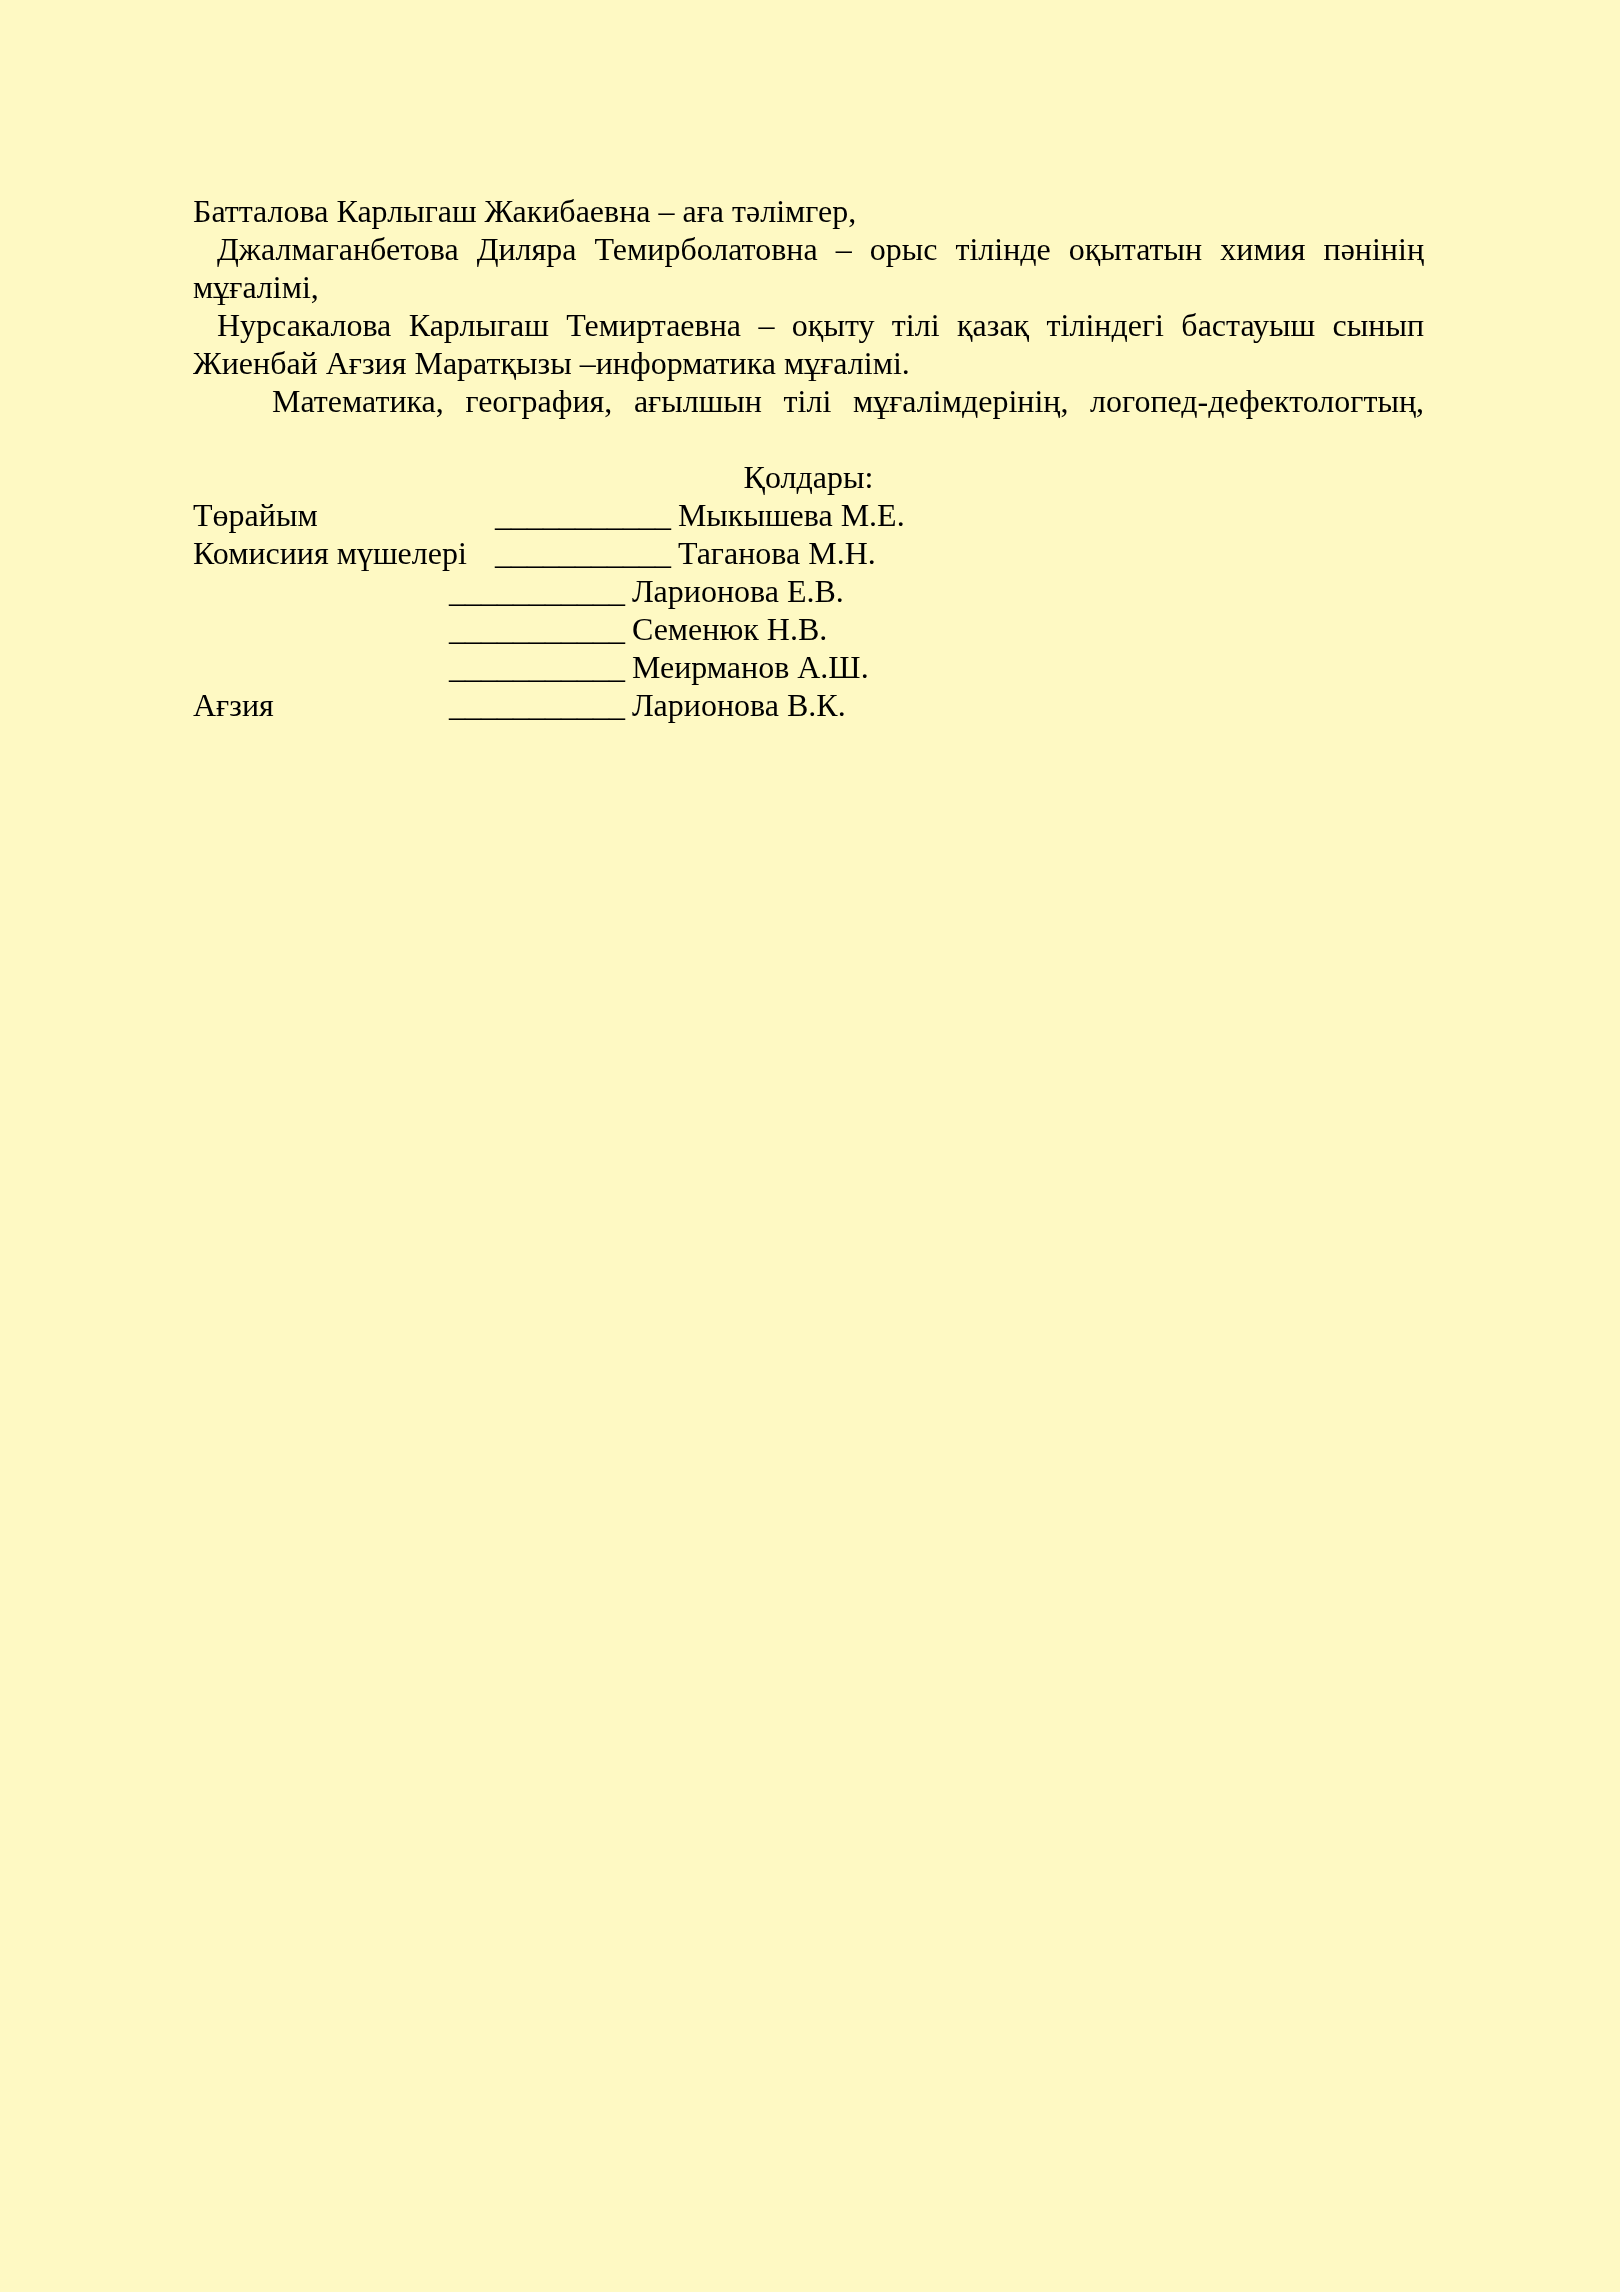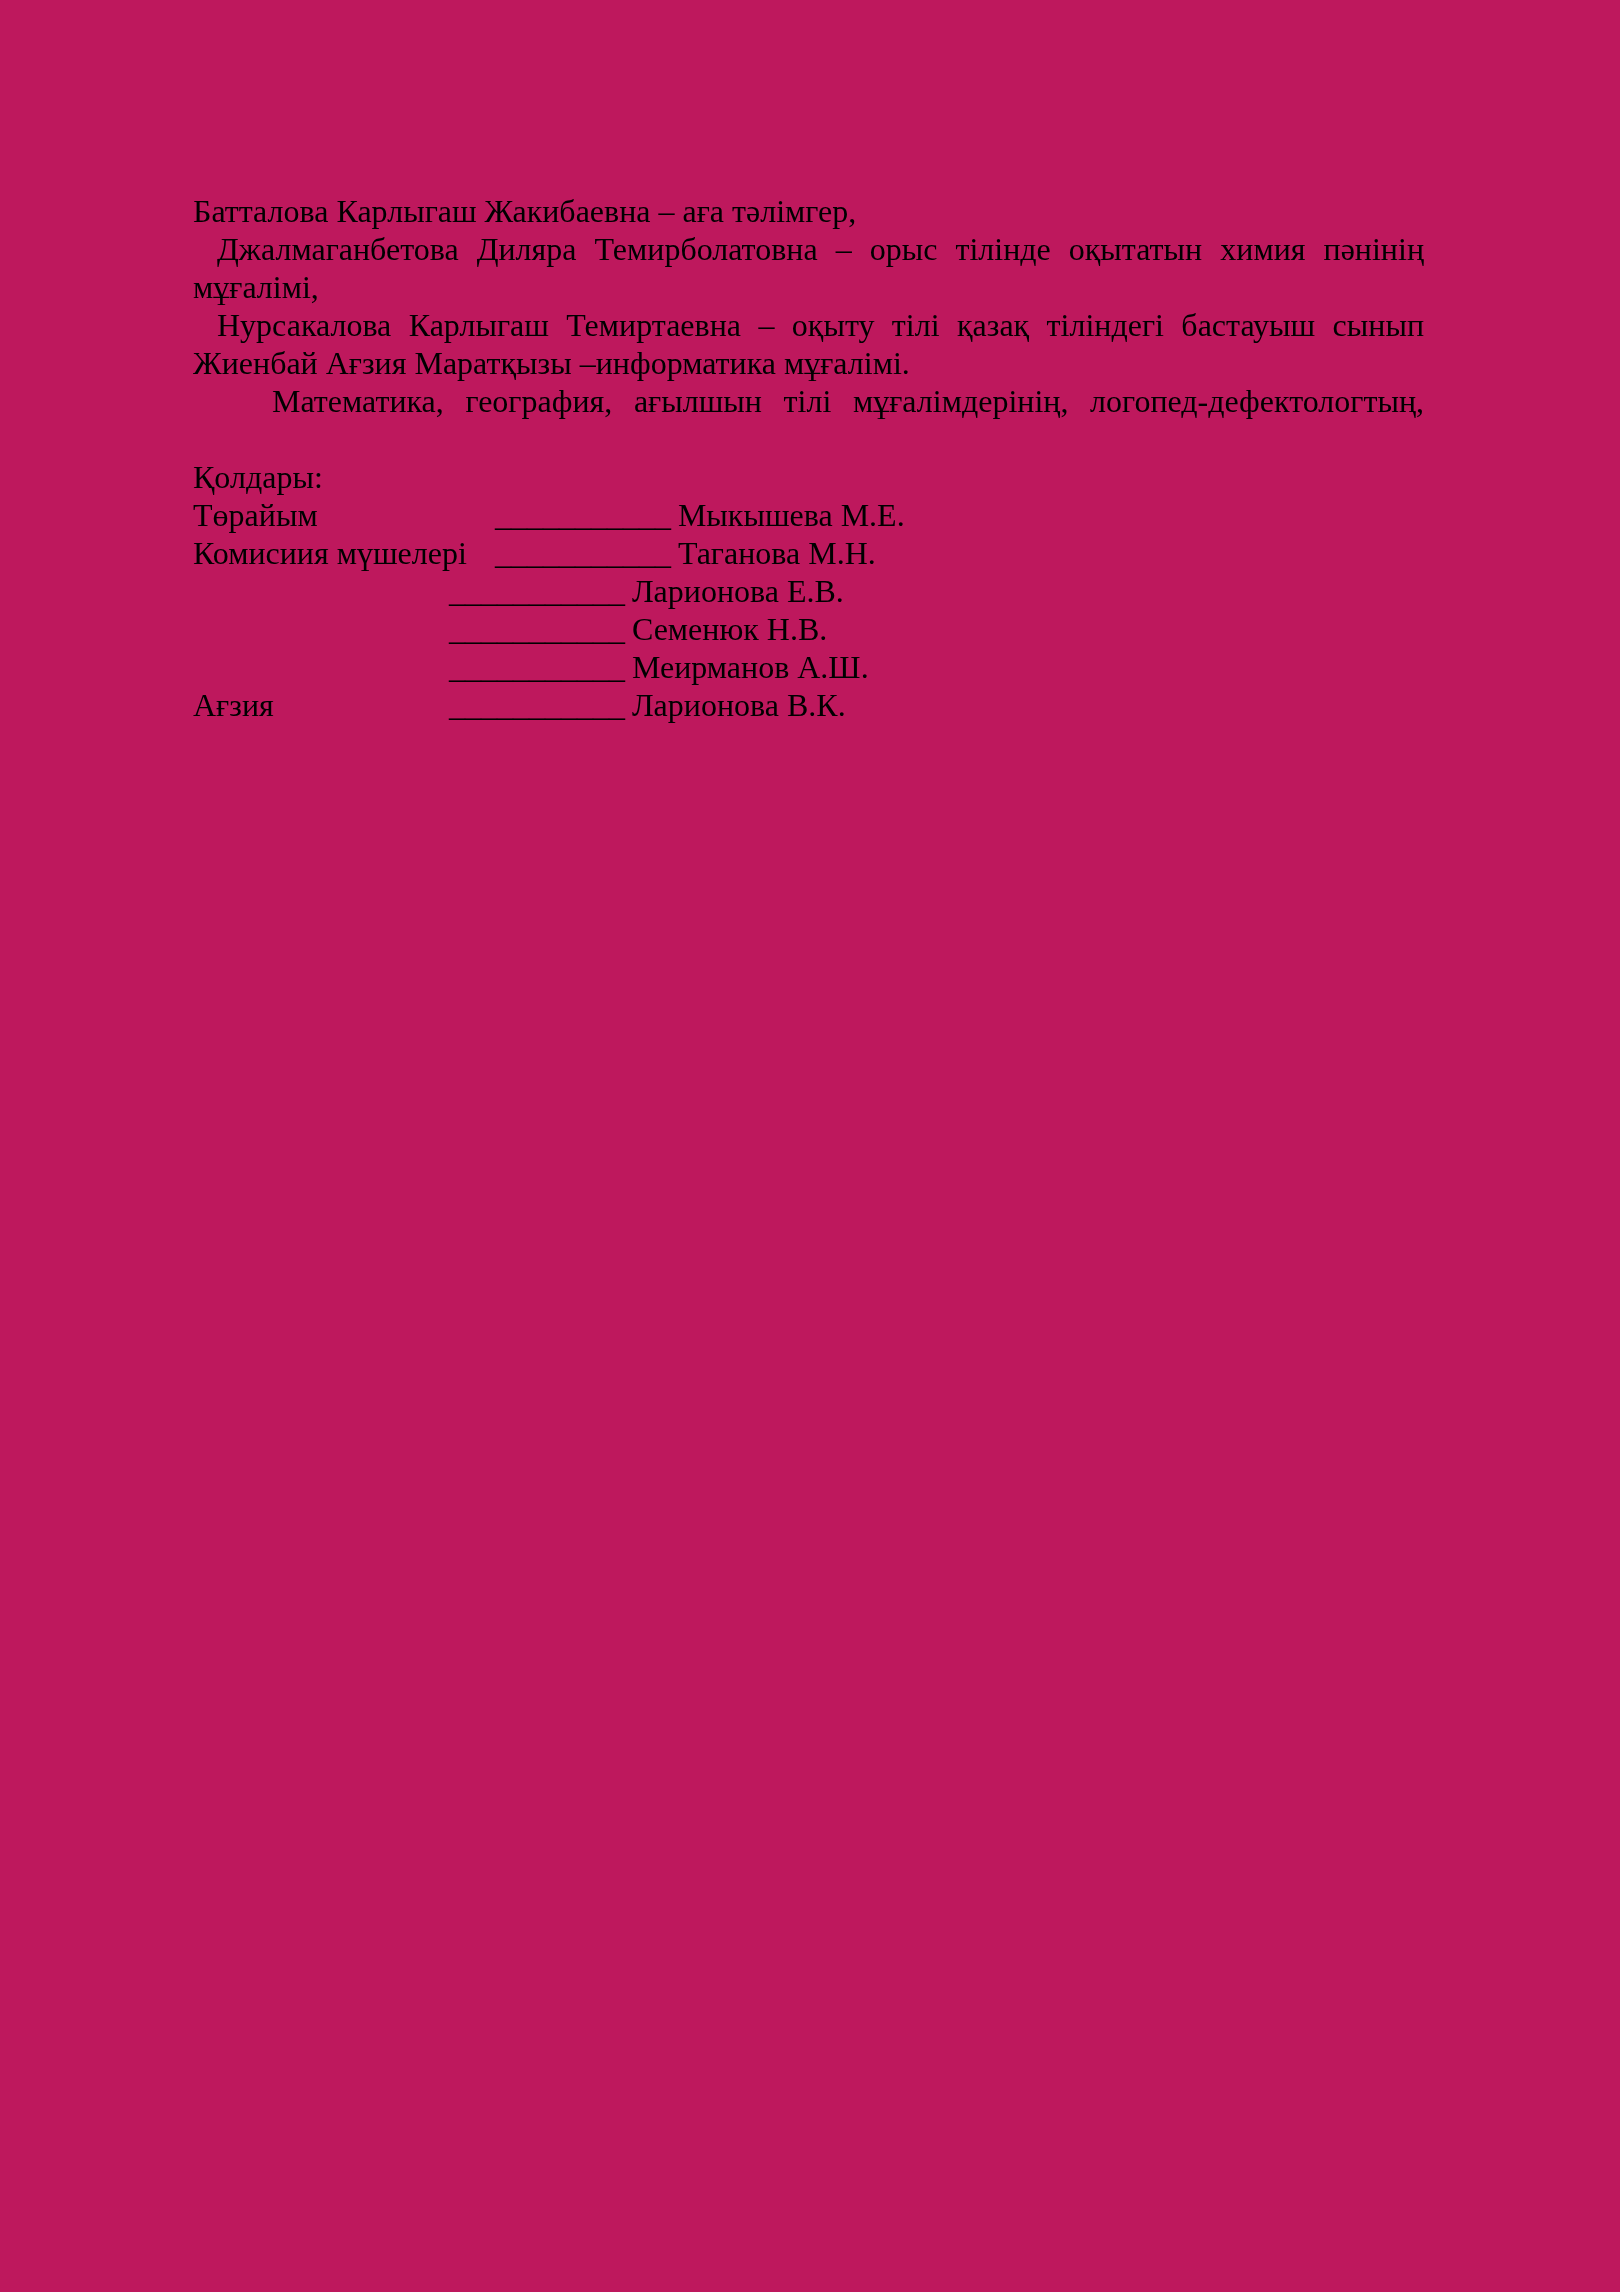--- a/index.html
+++ b/index.html
@@ -10,36 +10,36 @@
     background: #ffffff;
     position: relative;
     font-family: "Liberation Serif", "DejaVu Serif", serif;
     color: #000000;
   }
   .page {
     position: absolute;
     left: 0; top: 0;
     width: 1620px;
     height: 2293px;
-    background: #be185d;
+    background: #fef9c3;
     overflow: hidden;
   }
   .content {
     position: absolute;
     left: 193px;
     top: 192px;
     width: 1231px;
     font-size: 32px;
     line-height: 38px;
   }
   .line { text-align: left; }
   .line--justify { text-align: justify; text-align-last: justify; margin-left: 24px; }
   .line--indent { text-indent: 55px; }
   .blank-line { height: 38px; }
-  .sig-heading { text-align: left; }
+  .sig-heading { text-align: center; }
   .sig-row { display: flex; align-items: baseline; }
   .sig-label--wide { display: inline-block; width: 302px; flex: 0 0 302px; }
   .sig-label--narrow { display: inline-block; width: 256px; flex: 0 0 256px; }
   .sig-line { white-space: pre; }
   .sig-name { margin-left: 6.9px; white-space: pre; }
 </style>
 </head>
 <body>
 
 <div class="page">

